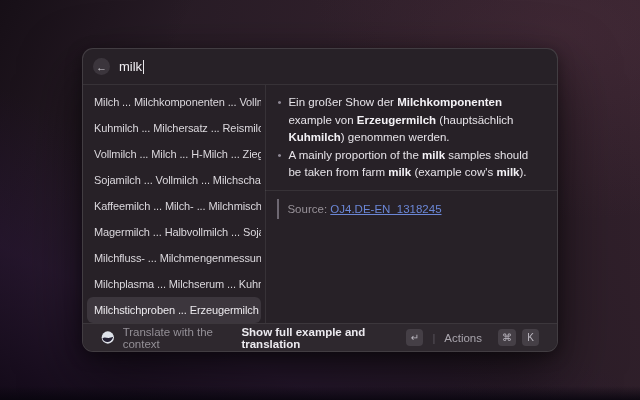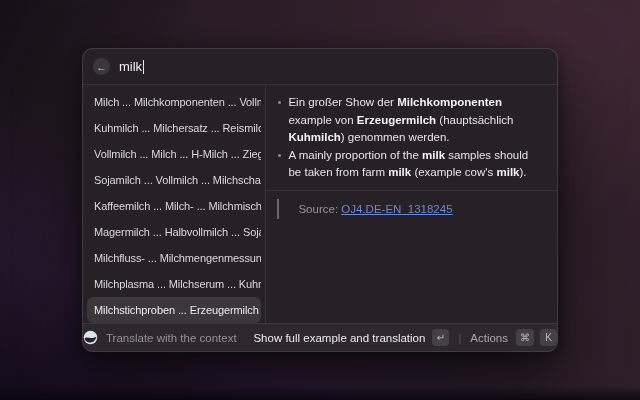--- a/index.html
+++ b/index.html
@@ -49,38 +49,38 @@
     white-space:nowrap; overflow:hidden; border-radius:6px; cursor:default; }
   .row.selected{ background:#3c363d; color:#eceaee; }
   .vdiv{ width:1px; background:rgba(255,255,255,0.08); }
 
   .detail{ flex:1 1 auto; display:flex; flex-direction:column; min-width:0; }
   .bullets{ padding:9px 14px 8px 12px; }
   .bullet-line{ display:flex; font-size:11.5px; line-height:17.5px; color:#e6e3e8; }
   .bullet-line .dot{ color:#8d8793; width:11px; flex:0 0 11px; }
   .bullet-line b{ color:#f4f2f6; }
   .source-section{ border-top:1px solid rgba(255,255,255,0.08); padding:8px 14px 0 12px; }
-  .source-quote{ border-left:2px solid #6e6872; padding:4px 0 4px 19px;
+  .source-quote{ border-left:2px solid #6e6872; padding:4px 0 4px 8px;
     font-size:11.5px; color:#989299; }
   .src-link{ color:#6b87d6; text-decoration:underline; cursor:pointer; }
 
   
   .footer{ flex:0 0 28px; display:flex; align-items:center; justify-content:space-between;
-    background:#2e282e; border-top:1px solid rgba(255,255,255,0.07); padding:0 0; }
+    background:#2e282e; border-top:1px solid rgba(255,255,255,0.07); padding:0 18px; }
   .foot-left{ display:flex; align-items:center; gap:8px; }
   .foot-hint{ font-size:11.5px; color:#949097; }
   .foot-right{ display:flex; align-items:center; }
   .primary-action{ display:flex; align-items:center; gap:7px; cursor:pointer; }
-  .primary-label{ font-size:11.5px; font-weight:400; color:#eceaef; }
+  .primary-label{ font-size:11.5px; font-weight:700; color:#eceaef; }
   .kbd{ min-width:17px; height:17px; padding:0 4px; border-radius:4px;
     background:#453f46; color:#bcb8c1; font-size:10px; display:flex;
     align-items:center; justify-content:center; }
   .foot-sep{ color:#5b555d; font-size:11px; margin:0 9px; }
   .actions-group{ display:flex; align-items:center; gap:6px; cursor:pointer; }
-  .actions-label{ font-size:11.5px; color:#a9a5ad; margin-right:2px; }
+  .actions-label{ font-size:11.5px; color:#a9a5ad; margin-right:10px; }
 </style>
 </head>
 <body>
 
 <div class="modal">
 
   <div class="searchbar">
     <button class="back-btn">
       <span>←</span>
     </button>

